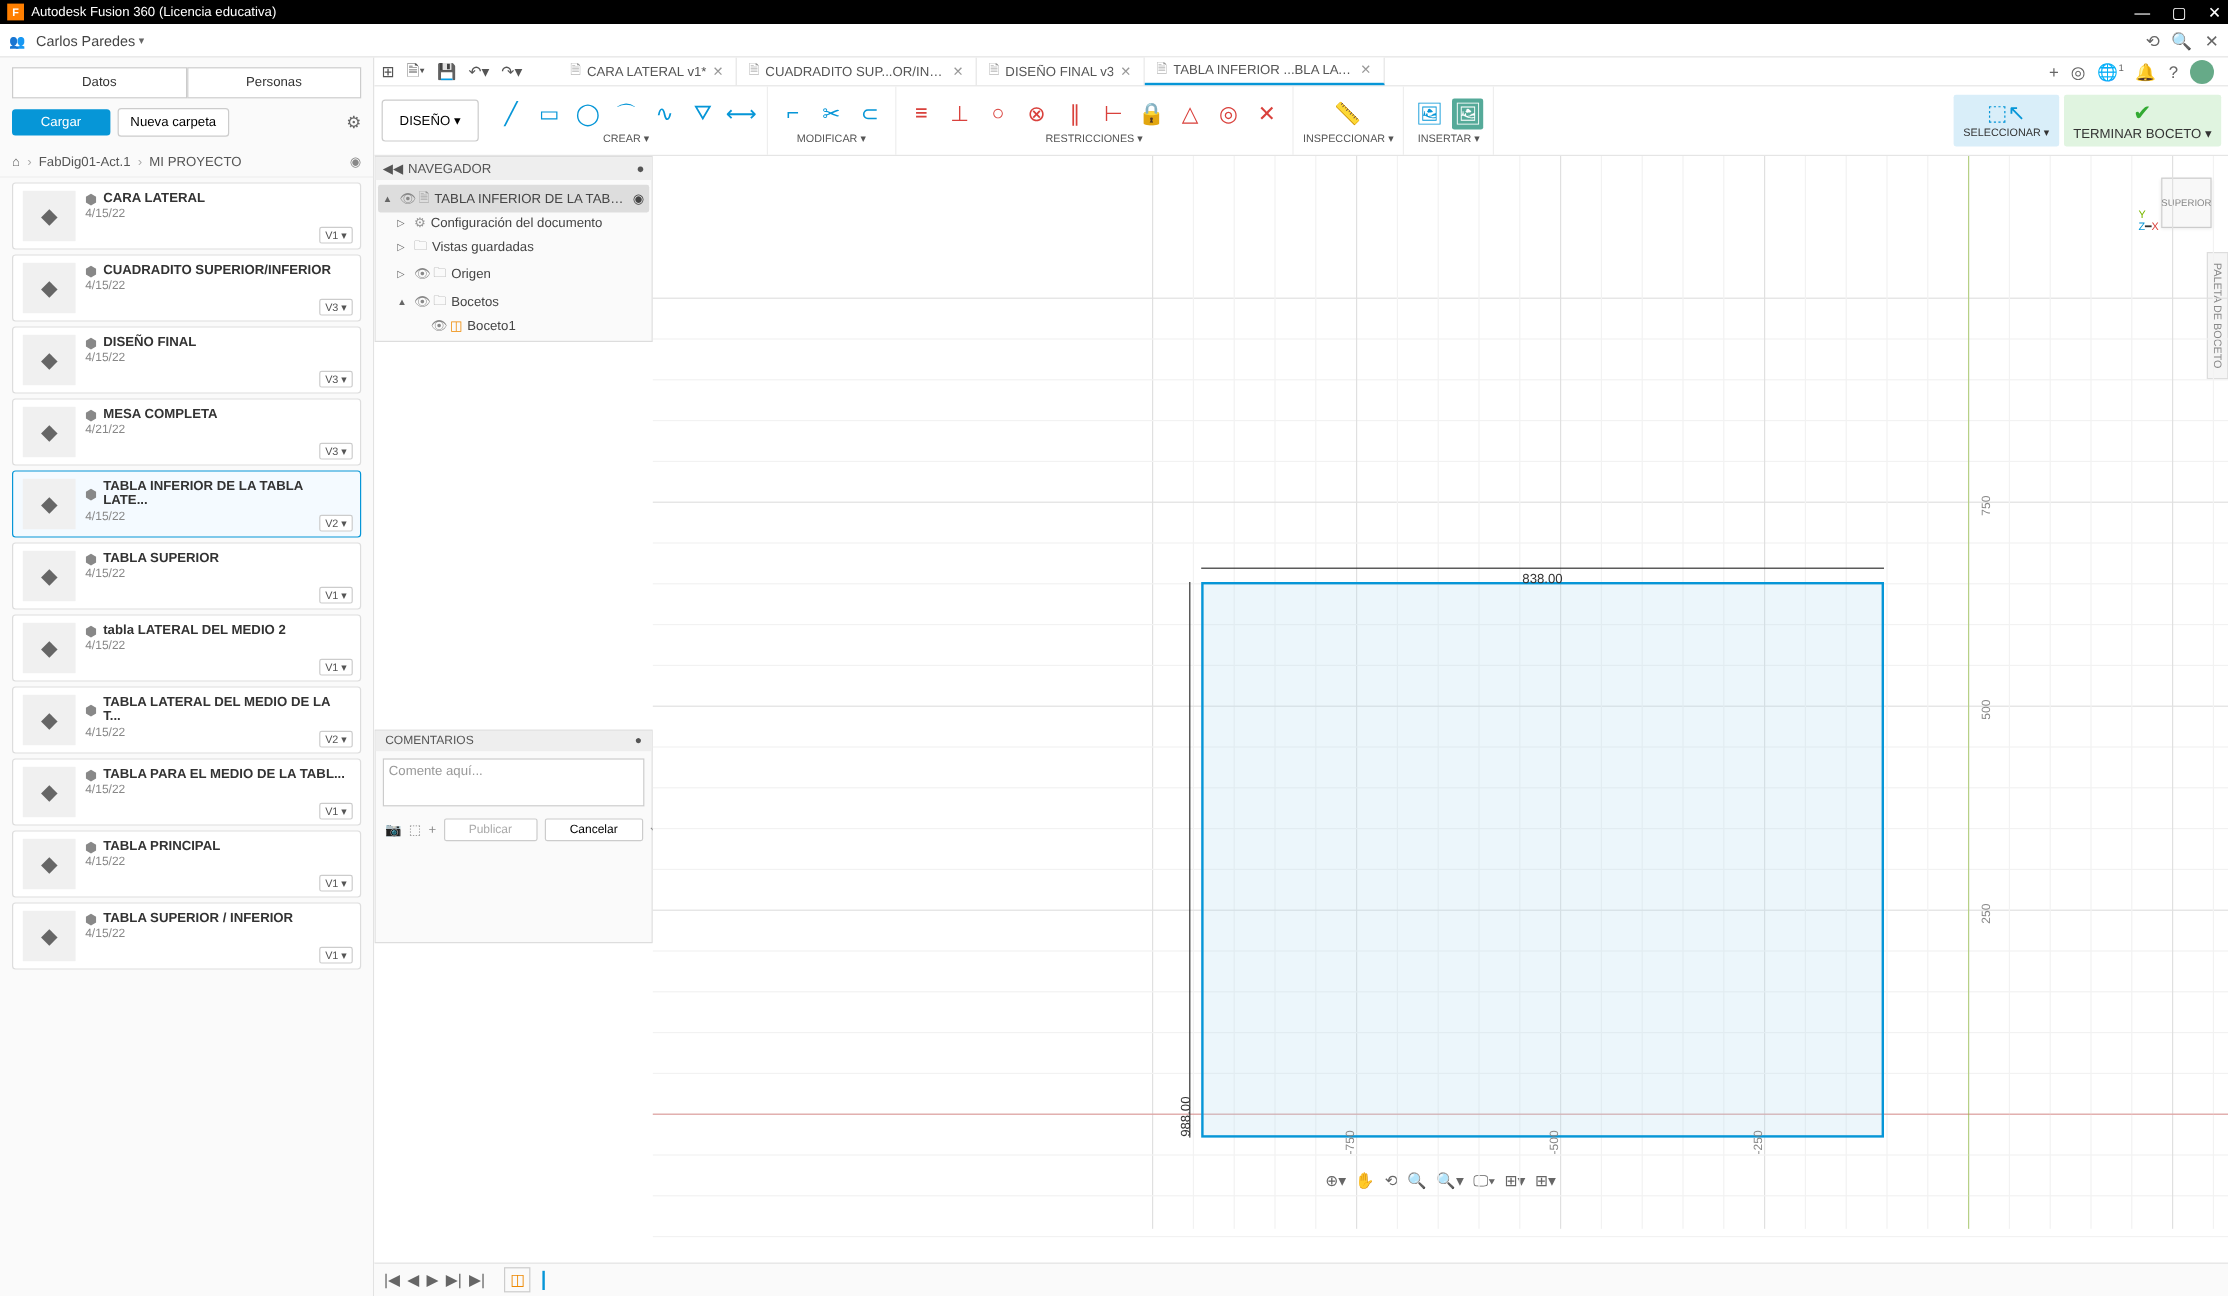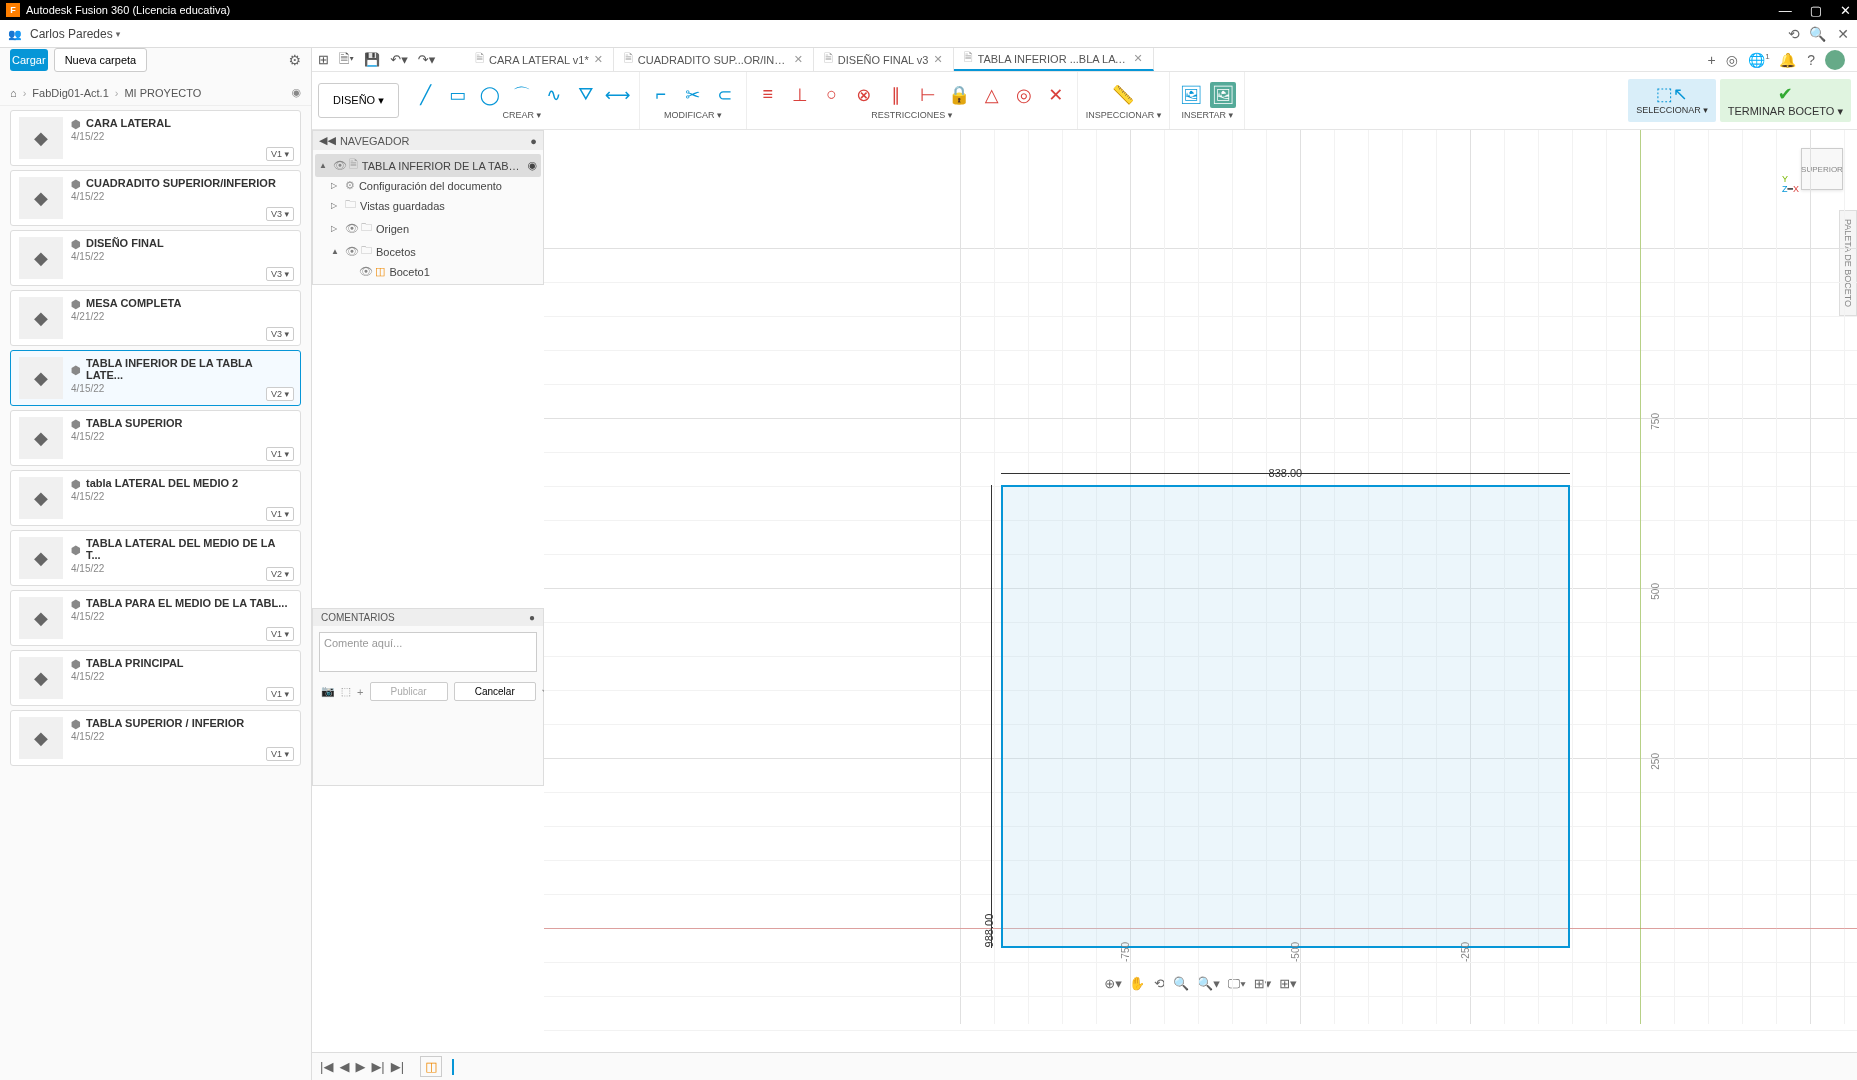--- a/index.html
+++ b/index.html
@@ -13,21 +13,21 @@
 .userbar .username{font-size:12px;color:#444}
 .userbar .chev{font-size:9px;color:#666;margin-left:3px}
 .userbar .right{margin-left:auto;display:flex;gap:10px;align-items:center;color:#666}
 .userbar .right span{cursor:pointer;font-size:14px}
 .shell{display:flex;height:calc(100vh - 48px)}
 .leftpanel{width:312px;background:#fafafa;border-right:1px solid #ddd;display:flex;flex-direction:column}
 .lp-tabs{display:flex;padding:8px 10px;gap:0}
 .lp-tab{flex:1;text-align:center;padding:6px 0;border:1px solid #ccc;background:#fff;font-size:11px;cursor:pointer}
 .lp-tab.active{background:#fff}
 .lp-btns{display:flex;gap:6px;padding:0 10px 8px;align-items:center}
-.btn-cargar{background:#0696d7;color:#fff;border:none;padding:5px 2px;border-radius:3px;font-size:11px;cursor:pointer}
+.btn-cargar{background:#0696d7;color:#fff;border:none;padding:5px 24px;border-radius:3px;font-size:11px;cursor:pointer}
 .btn-nueva{background:#fff;border:1px solid #ccc;padding:5px 10px;border-radius:3px;font-size:11px;cursor:pointer}
 .gear{margin-left:auto;color:#666;cursor:pointer;font-size:14px}
 .breadcrumb{padding:6px 10px;display:flex;align-items:center;gap:6px;font-size:11px;color:#555;border-bottom:1px solid #eee}
 .breadcrumb .home{color:#666}
 .breadcrumb .sep{color:#aaa}
 .projlist{flex:1;overflow-y:auto;padding:4px 10px}
 .projitem{border:1px solid #ddd;background:#fff;border-radius:3px;margin-bottom:4px;padding:6px 8px;display:flex;gap:8px;position:relative;min-height:56px}
 .projitem.sel{border-color:#0696d7;background:#f4faff}
 .thumb{width:44px;height:42px;background:#f0f0f0;flex-shrink:0;display:flex;align-items:center;justify-content:center;color:#666;font-size:18px}
 .pinfo{flex:1}
@@ -115,20 +115,24 @@
   <span class="chev">▾</span>
   <div class="right">
     <span>⟲</span>
     <span>🔍</span>
     <span>✕</span>
   </div>
 </div>
 
 <div class="shell">
   <div class="leftpanel">
+    <div class="lp-tabs">
+      <div class="lp-tab active">Datos</div>
+      <div class="lp-tab">Personas</div>
+    </div>
     <div class="lp-btns">
       <button class="btn-cargar">Cargar</button>
       <button class="btn-nueva">Nueva carpeta</button>
       <span class="gear">⚙</span>
     </div>
     <div class="breadcrumb">
       <span class="home">⌂</span>
       <span class="sep">›</span>
       <span>FabDig01-Act.1</span>
       <span class="sep">›</span>
@@ -483,21 +487,21 @@
           <div class="grid-v" style="left: 1164.36px;"></div>
           <div class="grid-h" style="top: 865.88px;"></div>
           <div class="grid-v" style="left: 1198.36px;"></div>
           <div class="grid-h" style="top: 899.88px;"></div>
           <div class="grid-v" style="left: 1232.36px;"></div>
           <div class="grid-v" style="left: 1266.36px; border-color: rgb(224, 224, 224);"></div>
           <div class="grid-v" style="left: 1300.36px;"></div>
           <div class="axis-x" style="top: 797.88px;"></div>
           <div class="axis-y" style="left: 1096.36px;"></div>
           <div class="sketch-rect" style="left: 456.515px; top: 355.48px; width: 569.84px; height: 462.4px;"></div>
-          <div class="dim-h" style="left: 456.515px; width: 569.84px; top: 337px;">838.00</div>
+          <div class="dim-h" style="left: 456.515px; width: 569.84px; top: 347px;">838.00</div>
           <div style="position: absolute; left: 456.515px; top: 343.48px; width: 569.84px; border-top: 1px solid rgb(51, 51, 51);"></div>
           <div class="dim-v" style="top: 355.48px; height: 462.4px; left: 438.515px;">988.00</div>
           <div style="position: absolute; top: 355.48px; left: 446.515px; height: 462.4px; border-left: 1px solid rgb(51, 51, 51);"></div>
           <div class="tick" style="left: 576.355px; top: 811.88px; writing-mode: vertical-rl; transform: rotate(180deg);">-750</div>
           <div class="tick" style="left: 746.355px; top: 811.88px; writing-mode: vertical-rl; transform: rotate(180deg);">-500</div>
           <div class="tick" style="left: 916.355px; top: 811.88px; writing-mode: vertical-rl; transform: rotate(180deg);">-250</div>
           <div class="tick" style="top: 282.88px; left: 1106.36px; writing-mode: vertical-rl; transform: rotate(180deg);">750</div>
           <div class="tick" style="top: 452.88px; left: 1106.36px; writing-mode: vertical-rl; transform: rotate(180deg);">500</div>
           <div class="tick" style="top: 622.88px; left: 1106.36px; writing-mode: vertical-rl; transform: rotate(180deg);">250</div>
         </div>

